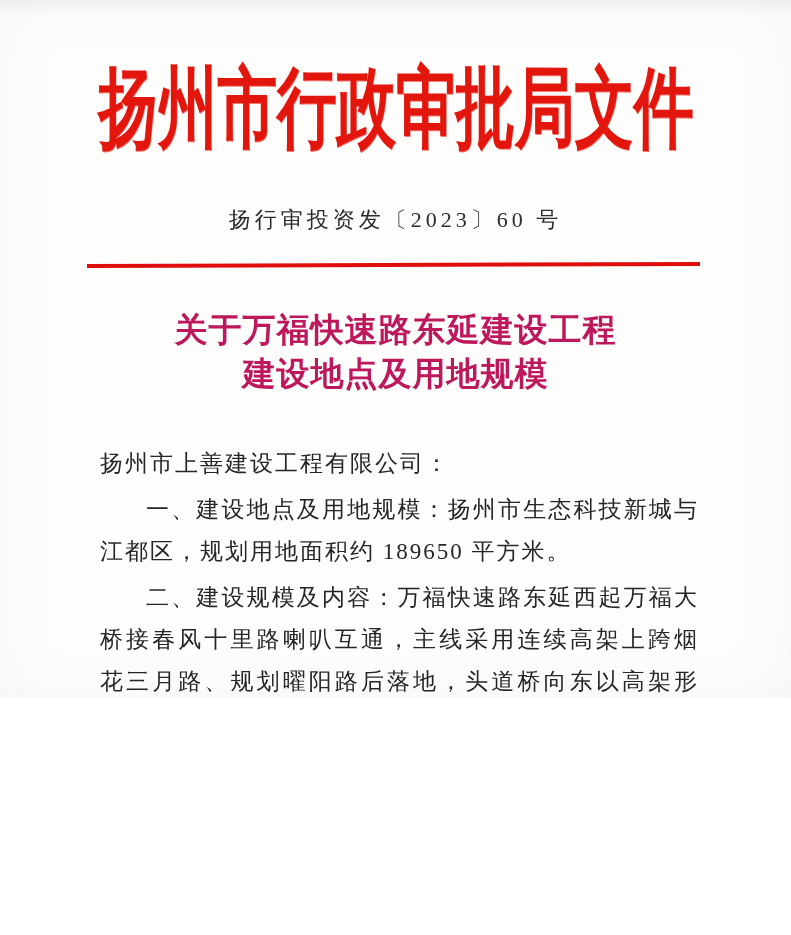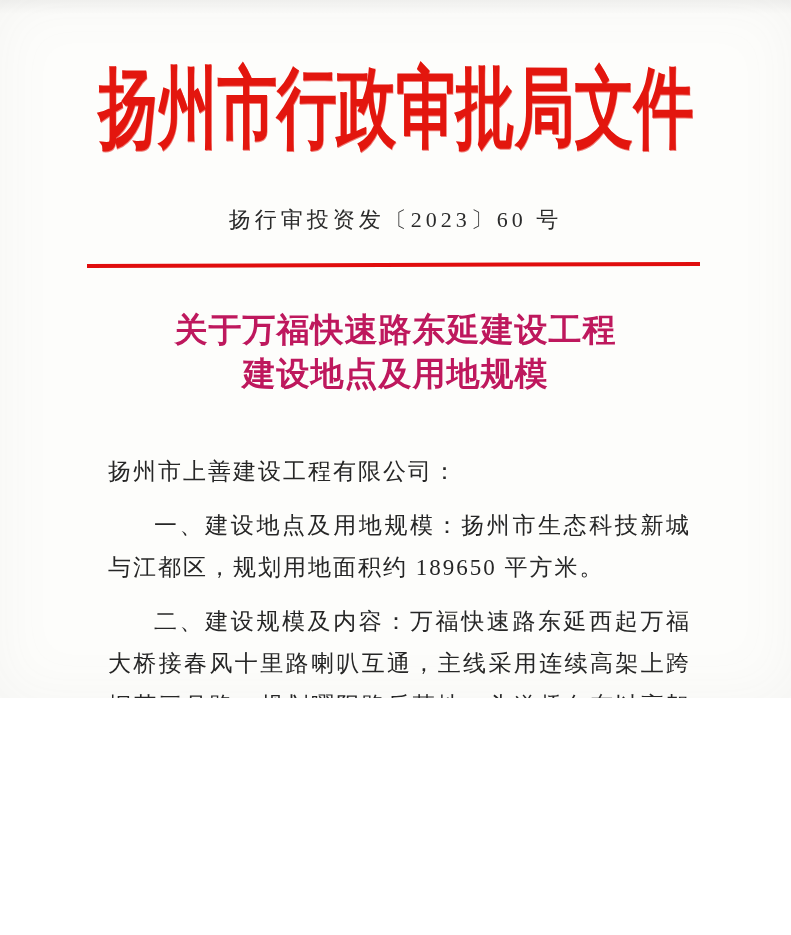--- a/index.html
+++ b/index.html
@@ -76,21 +76,21 @@
     top: 439px;
     left: 96px;
     width: 607px;
     font-size: 23px;
     line-height: 42px;
     letter-spacing: 2px;
     text-align: justify;
     color: var(--body-ink, #262626);
   }
   .body-text p {
-    margin: 12px;
+    margin: 4px;
     text-indent: 2em;
   }
   .body-text .salutation {
     text-indent: 0;
   }
 </style>
 </head>
 <body>
 
 <div class="page">

